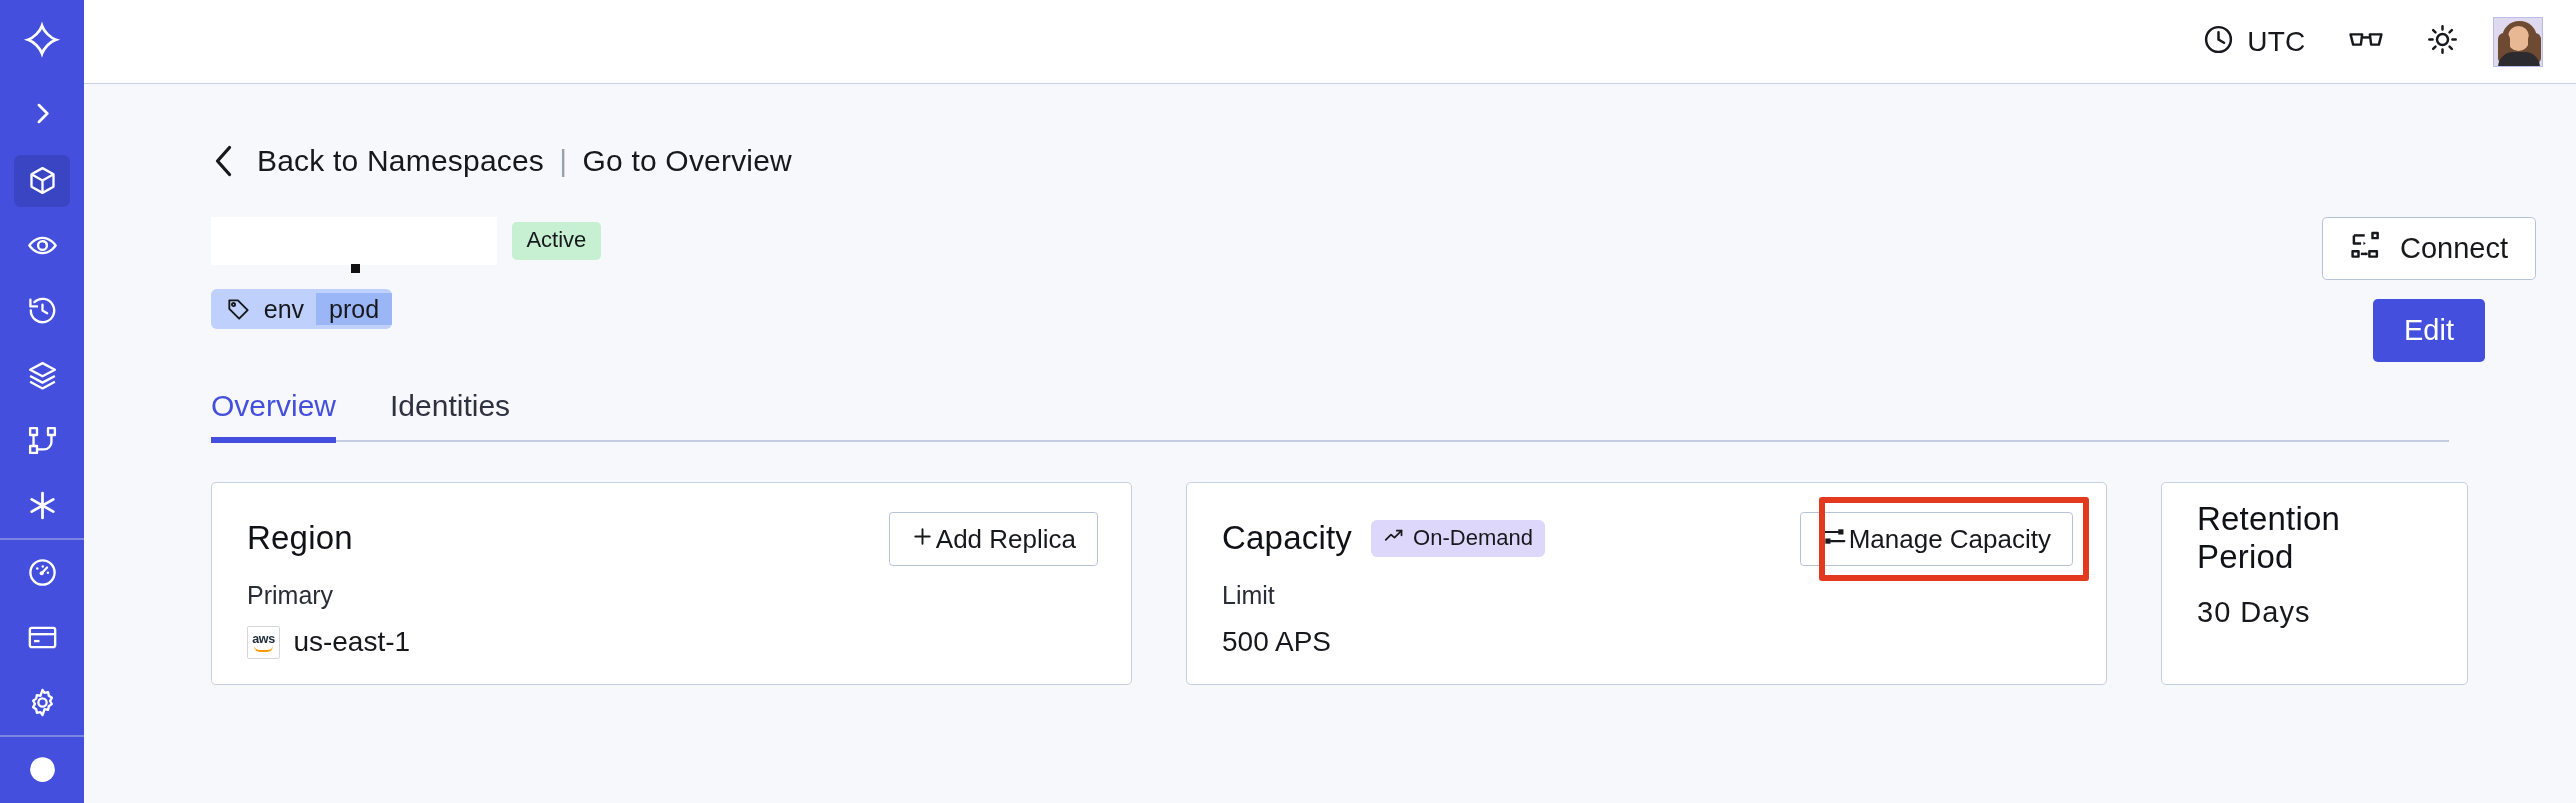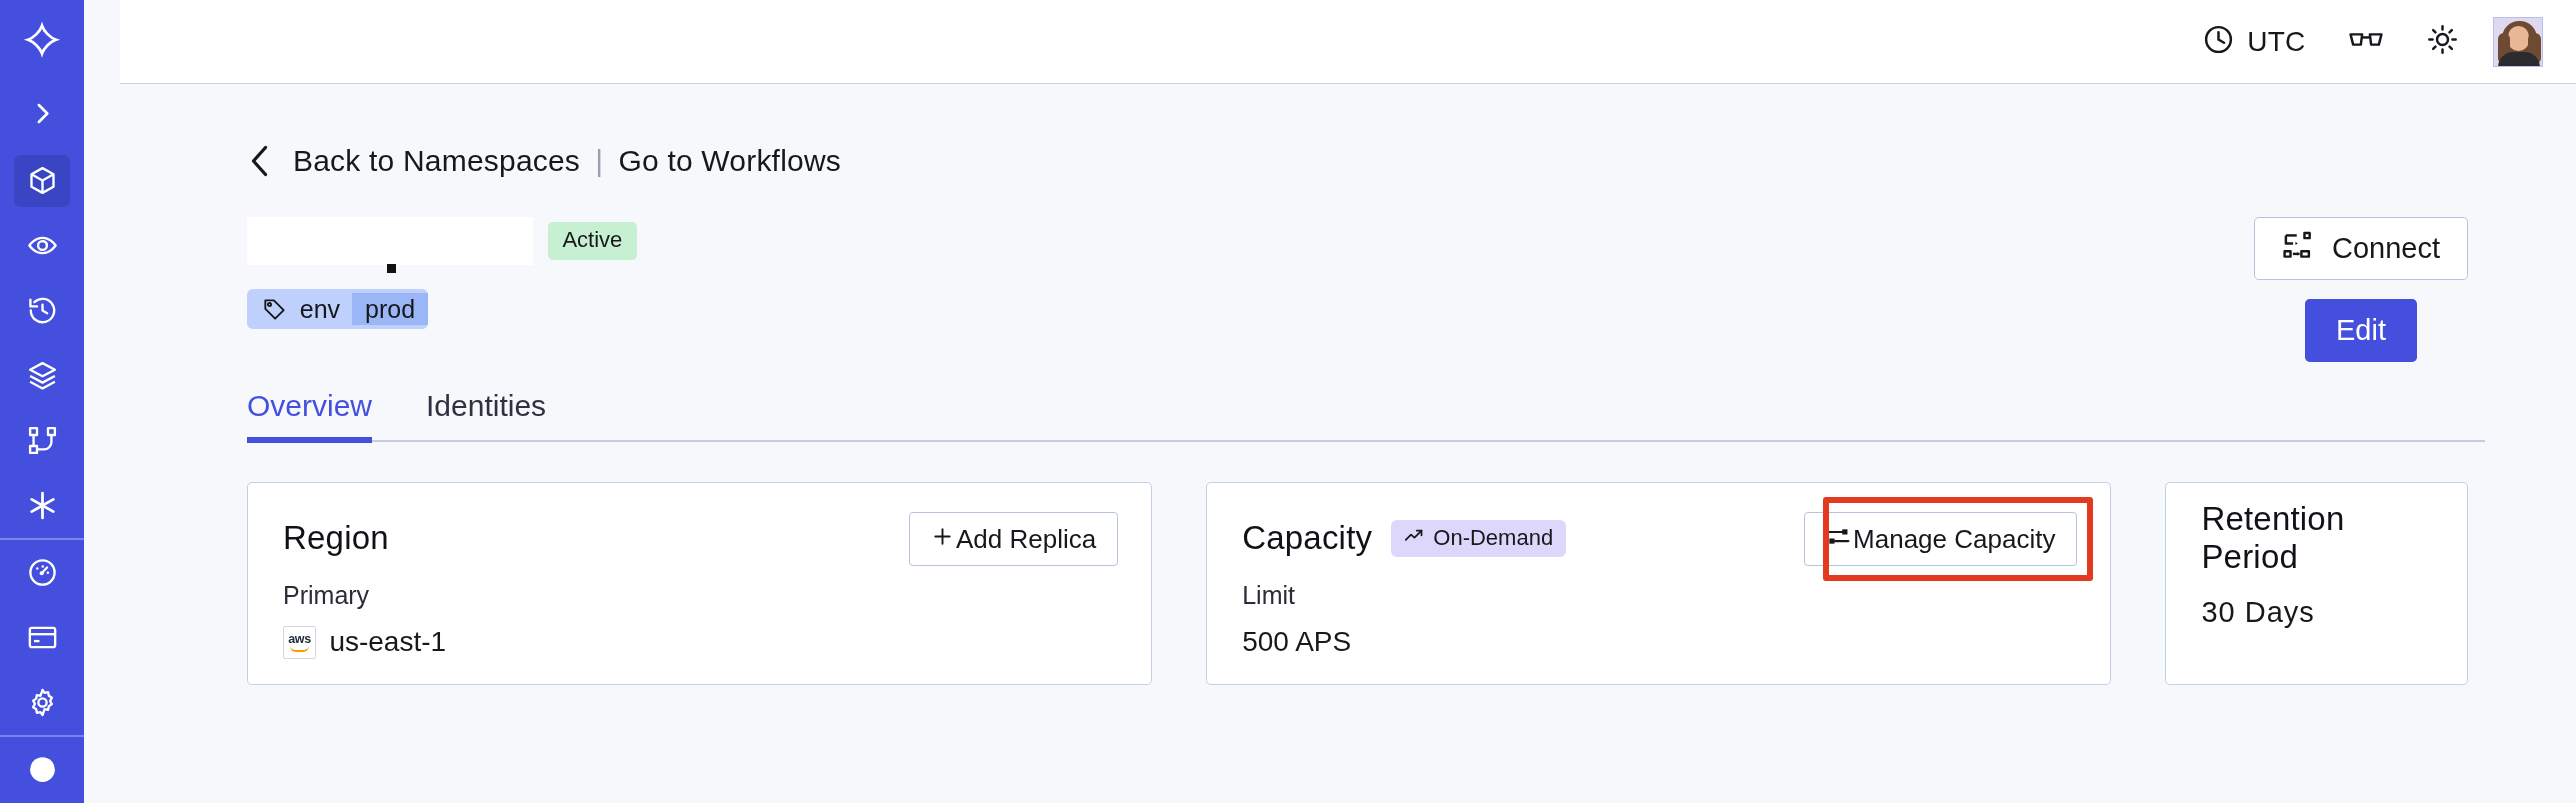--- a/index.html
+++ b/index.html
@@ -32,21 +32,21 @@
   }
   .side-btn.active { background: #3a45c4; }
   .side-btn svg { display: block; }
   .side-div {
     width: 84px; height: 1.9px; background: #aab2ea; opacity: .55; flex: 0 0 1.9px;
   }
   .sb-logo { height: 79px; }
   .sb-chev { height: 69px; }
 
   
-  #right { flex: 1 1 auto; display: flex; flex-direction: column; min-width: 0; background: #f7f8fb; margin-left: 36px; }
+  #right { flex: 1 1 auto; display: flex; flex-direction: column; min-width: 0; background: #f7f8fb; }
 
   
   #topbar {
     height: 84px; background: #ffffff;
     border-bottom: 1.9px solid #c8d2e4;
     display: flex; align-items: center; justify-content: flex-end;
     padding-right: 33px;
     flex: 0 0 84px;
   }
   .top-item { display: flex; align-items: center; height: 84px; padding: 0 21px; gap: 12.5px; }
@@ -58,21 +58,21 @@
     margin-left: 13.4px;
     position: relative; overflow: hidden;
   }
   .av-hair { position:absolute; left:7.7px; top:3.8px; width:35px; height:38px; background:#6e4a33; border-radius:17.3px 17.3px 9.6px 9.6px; }
   .av-face { position:absolute; left:14.4px; top:8.6px; width:21px; height:25px; background:#e8b894; border-radius:10.5px 10.5px 10.5px 10.5px; }
   .av-body { position:absolute; left:3.8px; top:34px; width:42px; height:21px; background:#2b2b30; border-radius:15.3px 15.3px 0 0; }
   .av-hair2 { position:absolute; left:3.8px; top:15.3px; width:12.5px; height:31px; background:#6e4a33; border-radius:5.8px; }
   .av-hair3 { position:absolute; left:34px; top:15.3px; width:12.5px; height:31px; background:#6e4a33; border-radius:5.8px; }
 
   
-  #content { flex: 1 1 auto; padding: 0 108px 0 127px; position: relative; }
+  #content { flex: 1 1 auto; padding: 0 40px 0 127px; position: relative; }
 
   
   #breadcrumb {
     display: flex; align-items: center; gap: 0;
     margin-top: 54px; height: 46px;
   }
   .bc-chev { margin-right: 21px; display:flex; align-items:center; }
   .bc-link { font-size: 30px; color: #17181c; letter-spacing: 0.2px; }
   .bc-sep { font-size: 30px; color: #9aa0ad; margin: 0 15.3px; font-weight: 300; }
 
@@ -342,21 +342,21 @@
     <main id="content">
 
       <div id="breadcrumb">
         <span class="bc-chev">
           <svg width="25" height="36" viewBox="0 0 16 24" fill="none" stroke="#17181c" stroke-width="2.2" stroke-linecap="round" stroke-linejoin="round">
             <polyline points="12 3 4 12 12 21"></polyline>
           </svg>
         </span>
         <a class="bc-link">Back to Namespaces</a>
         <span class="bc-sep">|</span>
-        <a class="bc-link">Go to Workflows</a>
+        <a class="bc-link">Go to Overview</a>
       </div>
 
       <div id="title-row">
         <div id="title-block">
           <div class="title-redact">
             <span class="title-dot"></span>
           </div>
           <span class="badge-active">Active</span>
         </div>
         <div id="title-actions">

